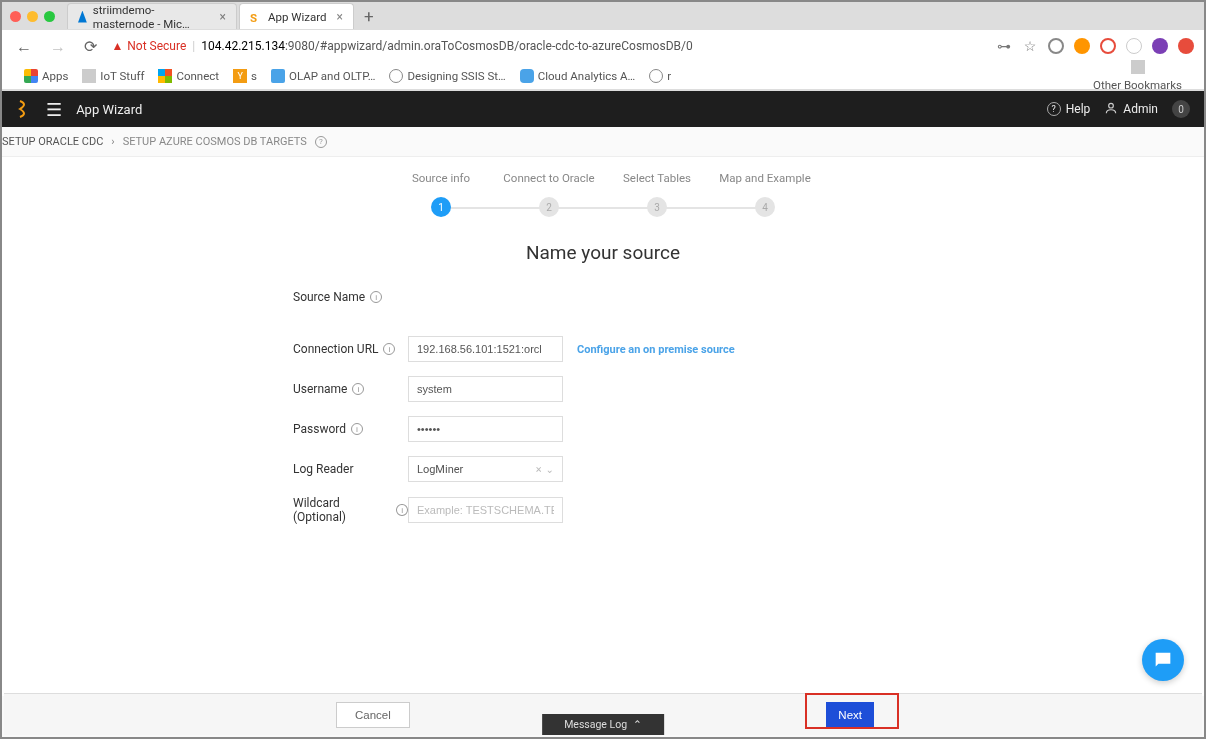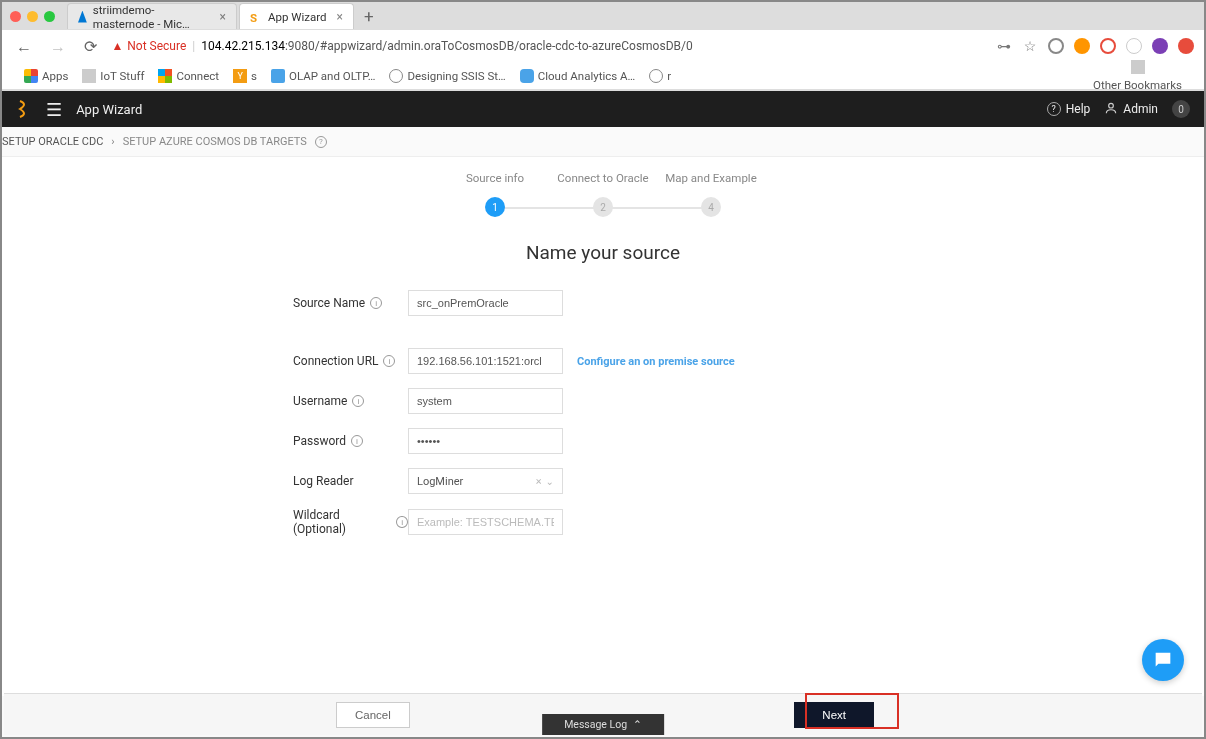--- a/index.html
+++ b/index.html
@@ -72,21 +72,21 @@
 .form-input::placeholder { color: #bbb; }
 .form-link { margin-left: 14px; font-size: 11px; color: #4aa3e8; cursor: pointer; font-weight: bold; }
 .select-chevron { color: #bbb; font-size: 10px; }
 .select-clear { color: #bbb; font-size: 11px; margin-right: 4px; }
 
 
 .footer { position: absolute; bottom: 2px; left: 2px; right: 2px; height: 42px; background: #f6f6f6; border-top: 1px solid #ddd; display: flex; align-items: center; justify-content: center; }
 .btn { height: 26px; padding: 0 18px; border: 1px solid #ccc; background: #fff; font-size: 11.5px; cursor: pointer; display: inline-flex; align-items: center; }
 .btn.cancel { position: absolute; left: 332px; color: #666; }
 .btn.back { position: absolute; right: 316px; color: #bbb; border: none; background: transparent; }
-.btn.next { position: absolute; right: 328px; background: #0f172a; color: #fff; border: none; padding: 0 28px; }
+.btn.next { position: absolute; right: 328px; background: #1d4ed8; color: #fff; border: none; padding: 0 12px; }
 .next-highlight { position: absolute; right: 303px; bottom: 6px; width: 94px; height: 36px; border: 2px solid #d93025; pointer-events: none; }
 .message-log { position: absolute; left: 50%; transform: translateX(-50%); bottom: 0; background: #333; color: #ddd; font-size: 10.5px; padding: 4px 22px; display: flex; align-items: center; gap: 6px; cursor: pointer; }
 
 
 .chat-bubble { position: absolute; right: 20px; bottom: 56px; width: 42px; height: 42px; border-radius: 50%; background: #1e9df7; display: flex; align-items: center; justify-content: center; cursor: pointer; box-shadow: 0 2px 6px rgba(0,0,0,0.2); }
 .chat-bubble svg { width: 22px; height: 22px; fill: #fff; }
 
 .ext-dot { width: 15px; height: 15px; border-radius: 50%; }
 </style>
 </head>
@@ -215,34 +215,38 @@
       <span class="step-label">Source info</span>
       <span class="step-circle">1</span>
       <span class="step-line"></span>
     </div>
     <div class="step">
       <span class="step-label">Connect to Oracle</span>
       <span class="step-circle">2</span>
       <span class="step-line"></span>
     </div>
     <div class="step">
+      <span class="step-label">Select Tables</span>
+      <span class="step-circle">3</span>
+      <span class="step-line"></span>
+    </div>
+    <div class="step">
       <span class="step-label">Map and Example</span>
       <span class="step-circle">4</span>
     </div>
   </div>
 
   <div class="form-title">Name your source</div>
 
   <div class="form-rows">
     <div class="form-row">
       <div class="form-label">
           <span>Source Name</span>
           <span class="info-ico">i</span>
         </div>
-      <input class="form-input" value="src_onPremOracle" style="">
     </div>
     <div style="height:18px"></div>
     <div class="form-row">
       <div class="form-label">
           <span>Connection URL</span>
           <span class="info-ico">i</span>
         </div>
       <input class="form-input" value="192.168.56.101:1521:orcl" style="">
       <span class="form-link">Configure an on premise source</span>
     </div>

